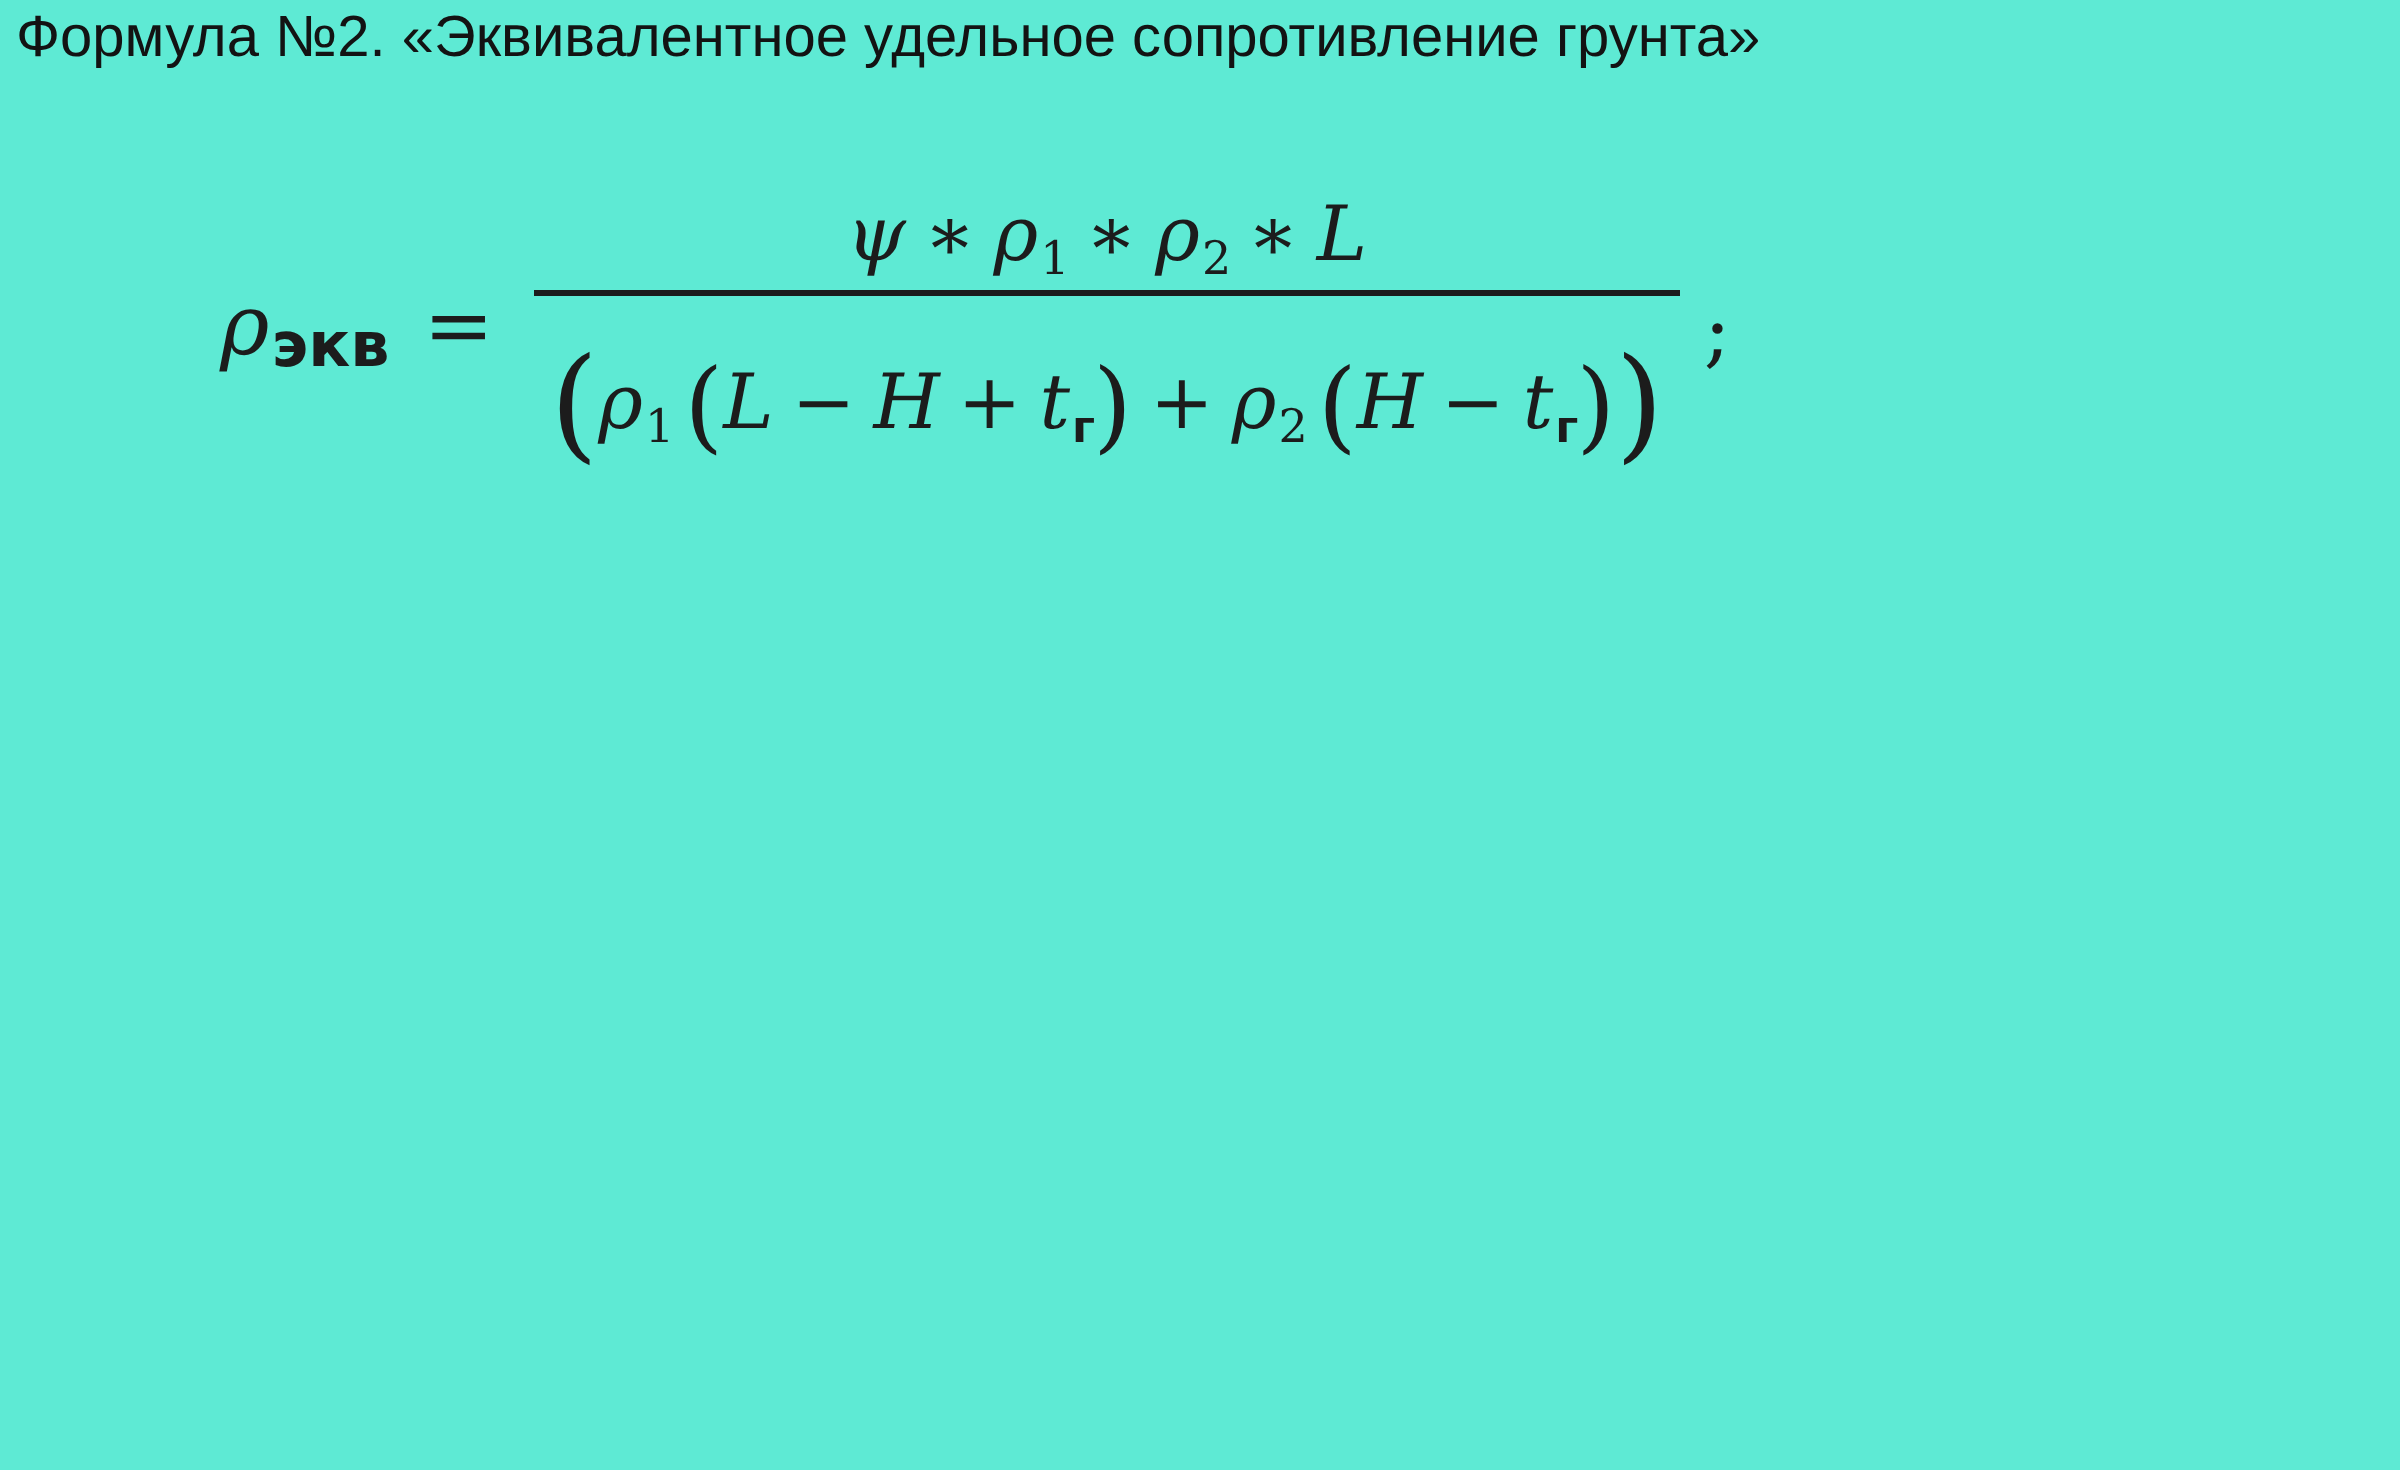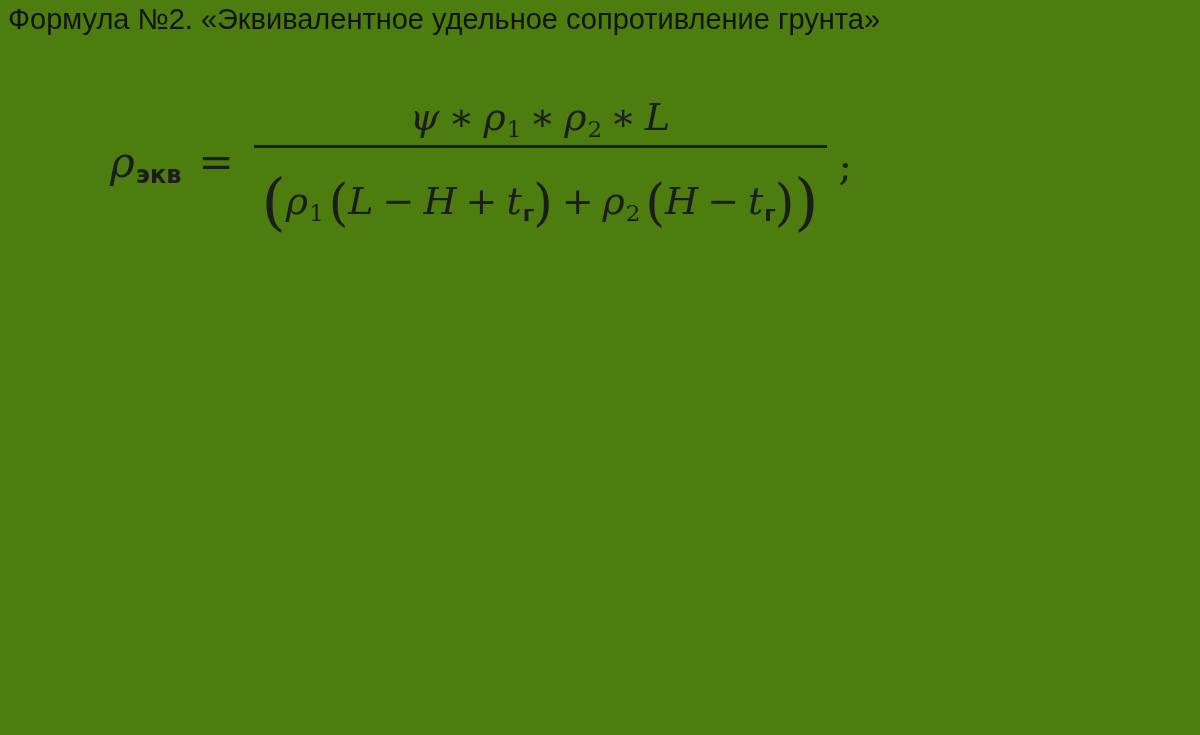--- a/index.html
+++ b/index.html
@@ -13,21 +13,21 @@
     font-family: "Liberation Sans", sans-serif;
     color: #1a1a1a;
     overflow: hidden;
     position: relative;
   }
 
   .page {
     position: relative;
     width: 1200px;
     height: 735px;
-    background: #4d7c0f;
+    background: #5eead4;
   }
 
   
   .title {
     position: absolute;
     left: 8px;
     top: 0px;
     width: 1192px;
     font-family: "Liberation Sans", sans-serif;
     font-size: 29px;
@@ -50,21 +50,21 @@
 
   .lhs {
     display: inline-flex;
     align-items: baseline;
     font-size: 42px;
     font-style: italic;
     font-family: "DejaVu Serif", serif;
     padding-right: 6px;
   }
   .lhs .sub {
-    font-size: 24px;
+    font-size: 31px;
     font-style: normal;
     font-weight: 600;
     font-family: "DejaVu Sans", sans-serif;
     position: relative;
     top: 6px;
     left: 1px;
   }
 
   .eq {
     font-size: 42px;

